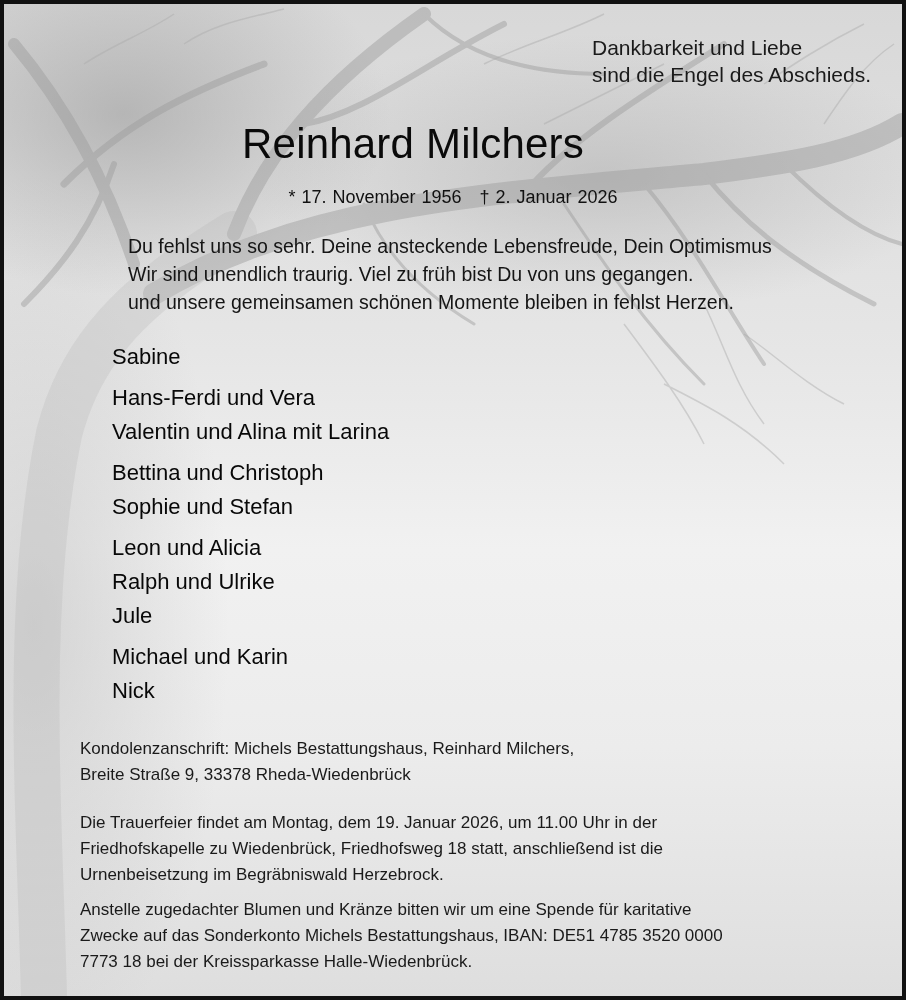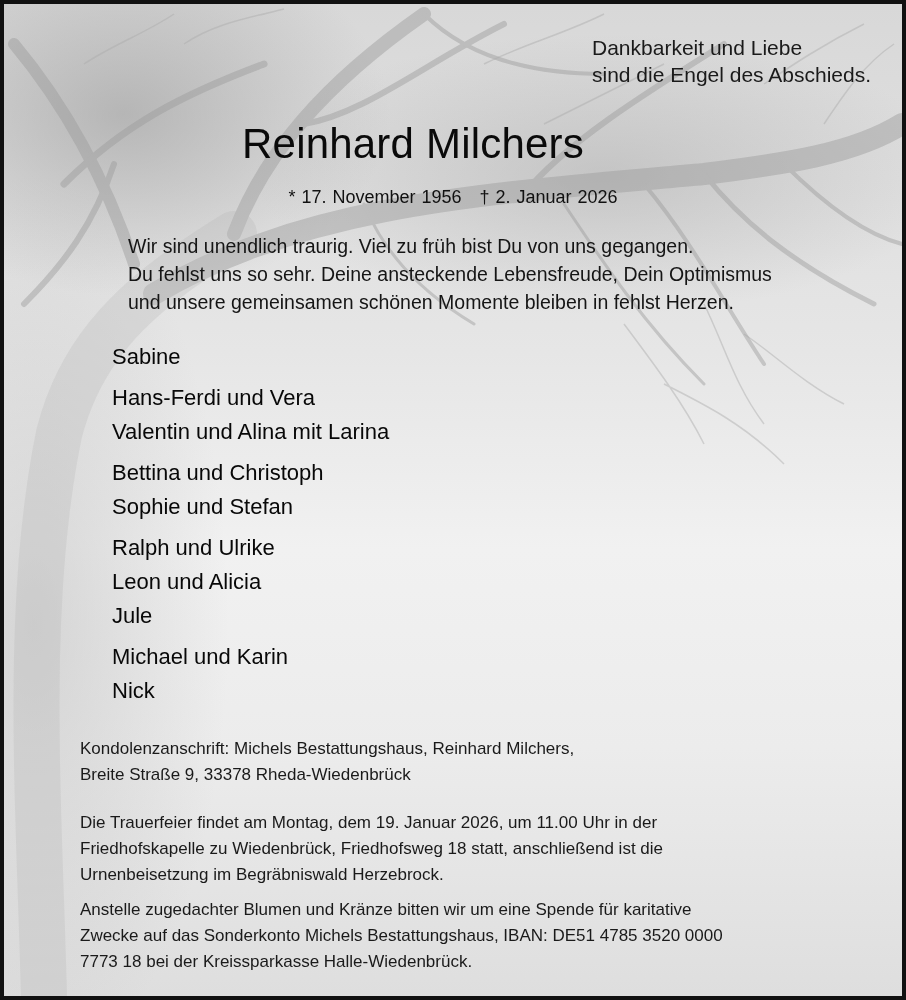--- a/index.html
+++ b/index.html
@@ -137,40 +137,40 @@
     <div>sind die Engel des Abschieds.</div>
   </div>
 
   <div class="name">Reinhard Milchers</div>
 
   <div class="dates">
     <span>* 17. November 1956</span><span>† 2. Januar 2026</span>
   </div>
 
   <div class="message">
+    <div>Du fehlst uns so sehr. Deine ansteckende Lebensfreude, Dein Optimismus</div>
     <div>Wir sind unendlich traurig. Viel zu früh bist Du von uns gegangen.</div>
-    <div>Du fehlst uns so sehr. Deine ansteckende Lebensfreude, Dein Optimismus</div>
     <div>und unsere gemeinsamen schönen Momente bleiben in fehlst Herzen.</div>
   </div>
 
   <div class="mourners">
     <div class="group">
       <div>Sabine</div>
     </div>
     <div class="group">
       <div>Hans-Ferdi und Vera</div>
       <div>Valentin und Alina mit Larina</div>
     </div>
     <div class="group">
       <div>Bettina und Christoph</div>
       <div>Sophie und Stefan</div>
     </div>
     <div class="group">
+      <div>Leon und Alicia</div>
       <div>Ralph und Ulrike</div>
-      <div>Leon und Alicia</div>
       <div>Jule</div>
     </div>
     <div class="group">
       <div>Michael und Karin</div>
       <div>Nick</div>
     </div>
   </div>
 
   <div class="info address">
     <div>Kondolenzanschrift: Michels Bestattungshaus, Reinhard Milchers,</div>

